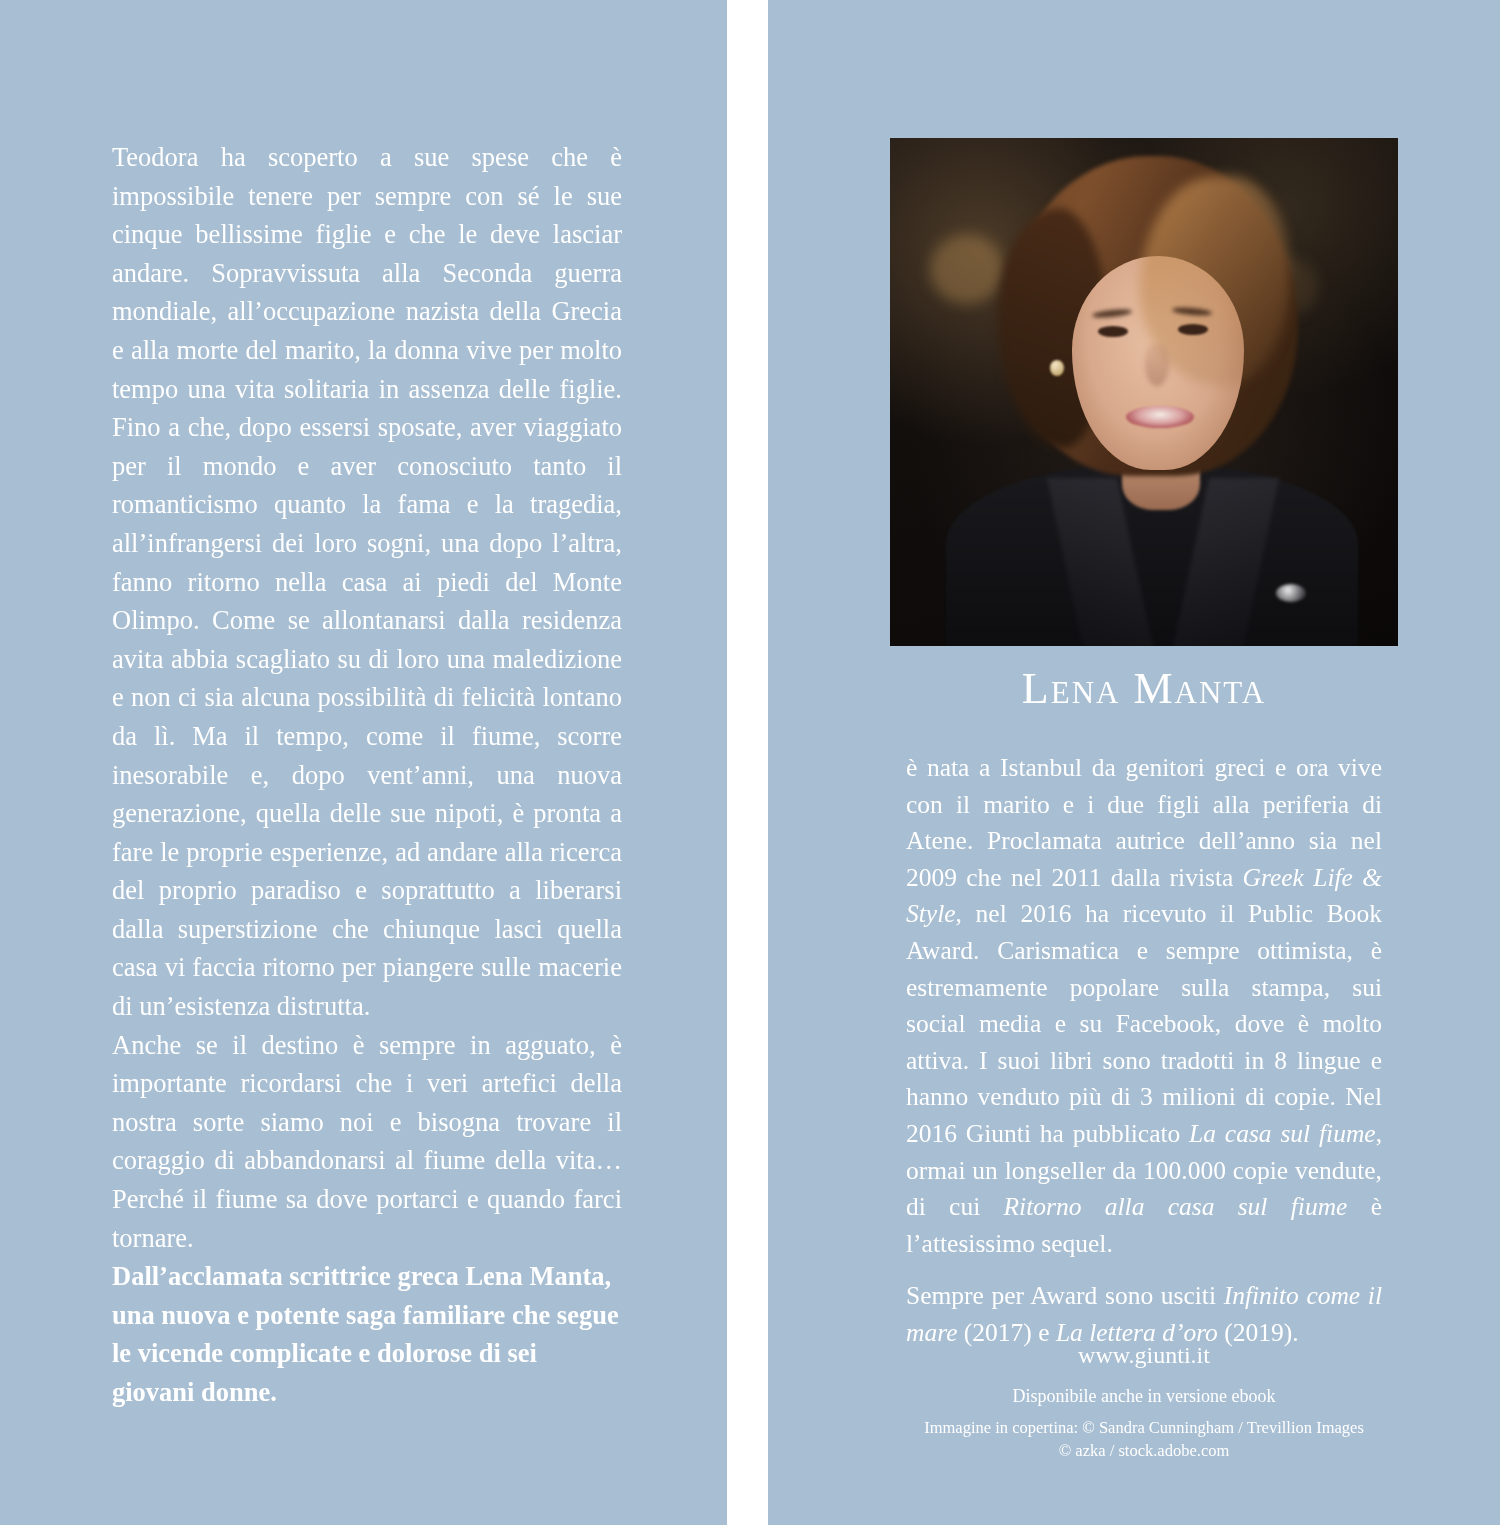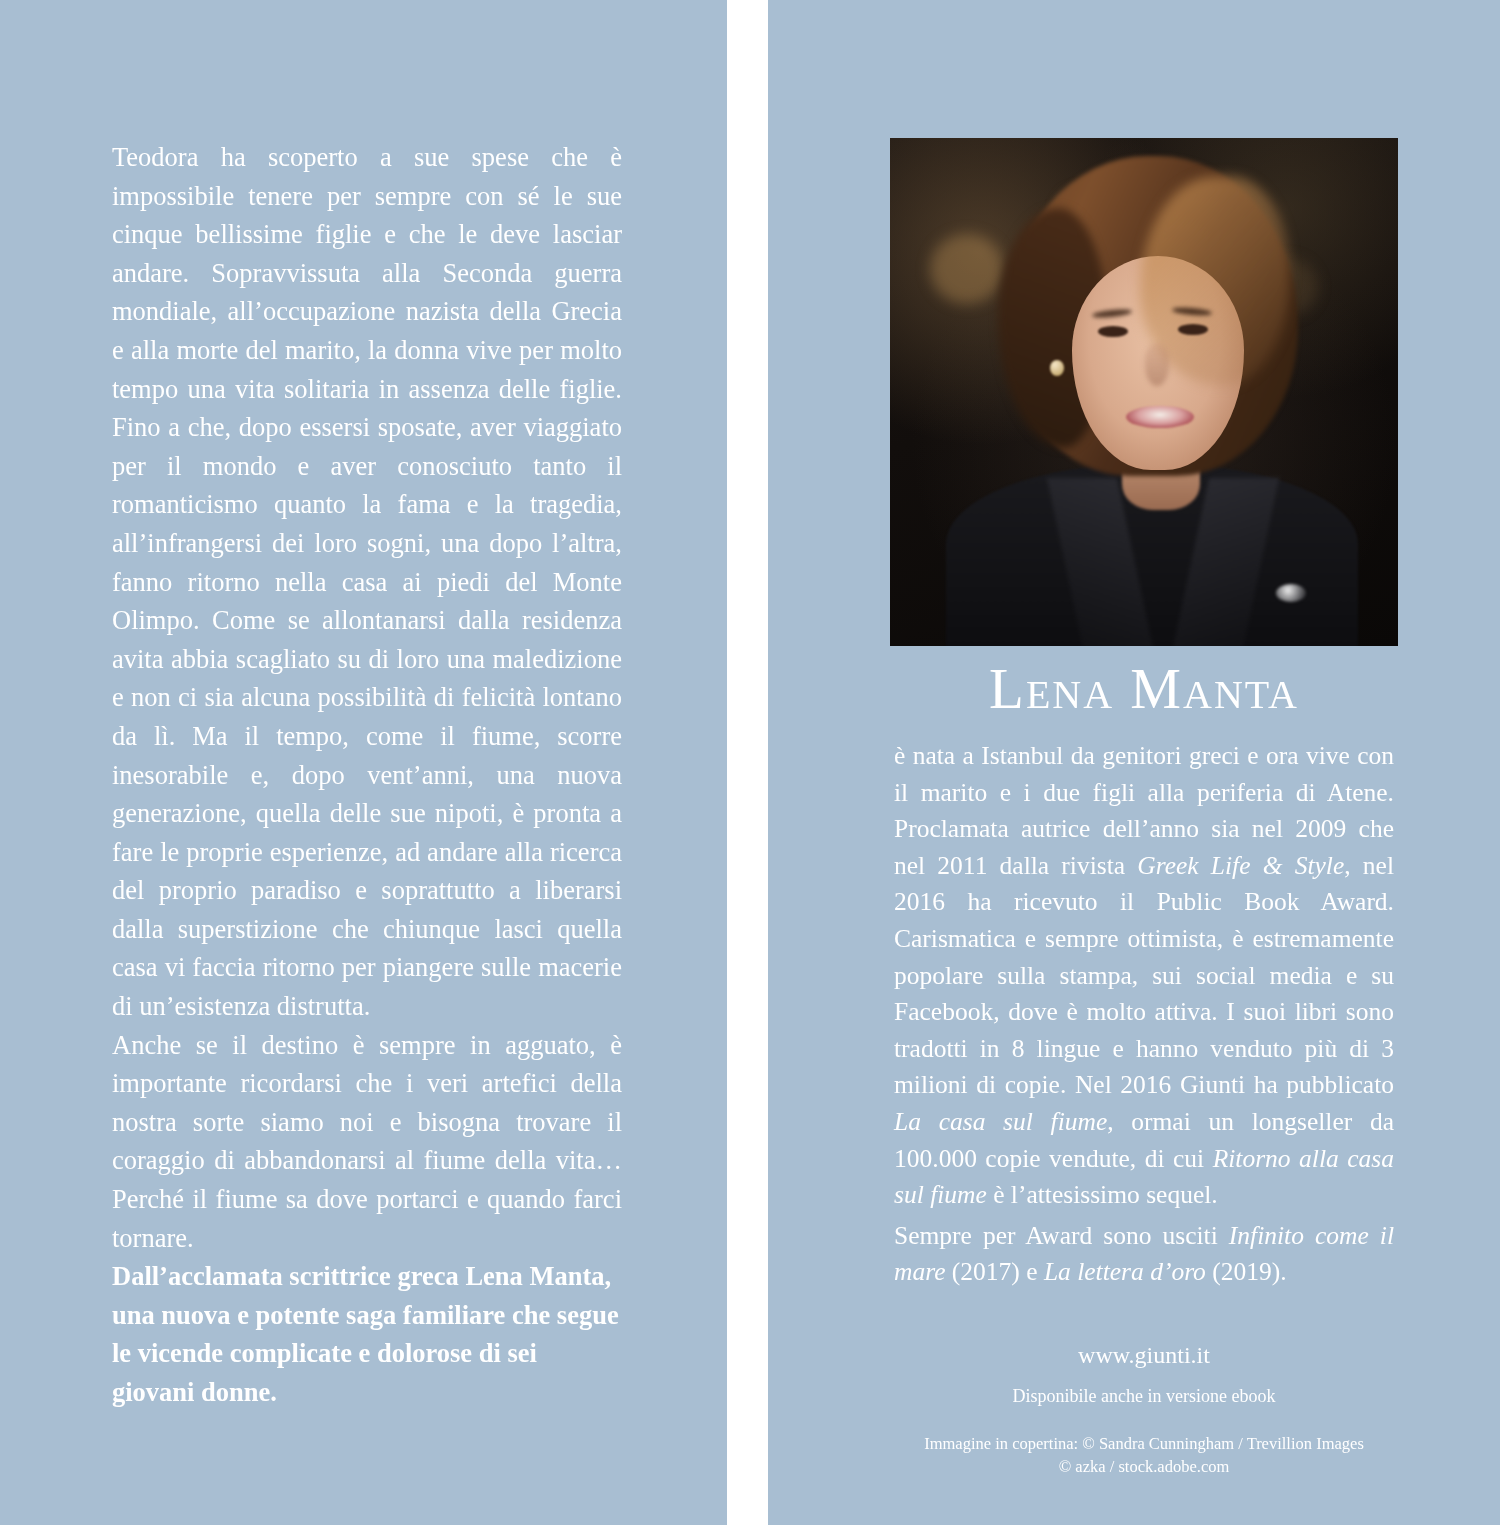--- a/index.html
+++ b/index.html
@@ -210,60 +210,60 @@
     background: radial-gradient(circle at 40% 35%, rgba(255,255,255,0.92), rgba(190,190,195,0.35) 70%, rgba(120,120,125,0) 100%);
     filter: blur(1.6px);
   }
 
   .author-name {
     position: absolute;
     left: 890px;
     top: 658px;
     width: 508px;
     color: #ffffff;
-    font-size: 57px;
+    font-size: 44px;
     line-height: 62px;
     letter-spacing: 2px;
     text-align: center;
     font-variant: small-caps;
     white-space: nowrap;
   }
 
   .bio {
     position: absolute;
     left: 890px;
     top: 734px;
     width: 508px;
     color: #ffffff;
     font-size: 25.5px;
     line-height: 36.6px;
     text-align: justify;
   }
-  .bio p { margin: 4px; }
+  .bio p { margin: 16px; }
   .bio i { font-style: italic; }
 
   .footer {
     position: absolute;
     left: 890px;
     top: 1338px;
     width: 508px;
     color: #ffffff;
     text-align: center;
   }
   .footer .site {
     font-size: 24px;
     line-height: 34px;
   }
   .footer .ebook {
     font-size: 18px;
     line-height: 40px;
     margin-top: 4px;
   }
   .footer .credits {
-    margin-top: 16px;
+    margin-top: 0;
     font-size: 16.5px;
     line-height: 23px;
   }
 </style>
 </head>
 <body>
 
 <div class="page">
 
   <div class="panel panel-left"></div>

